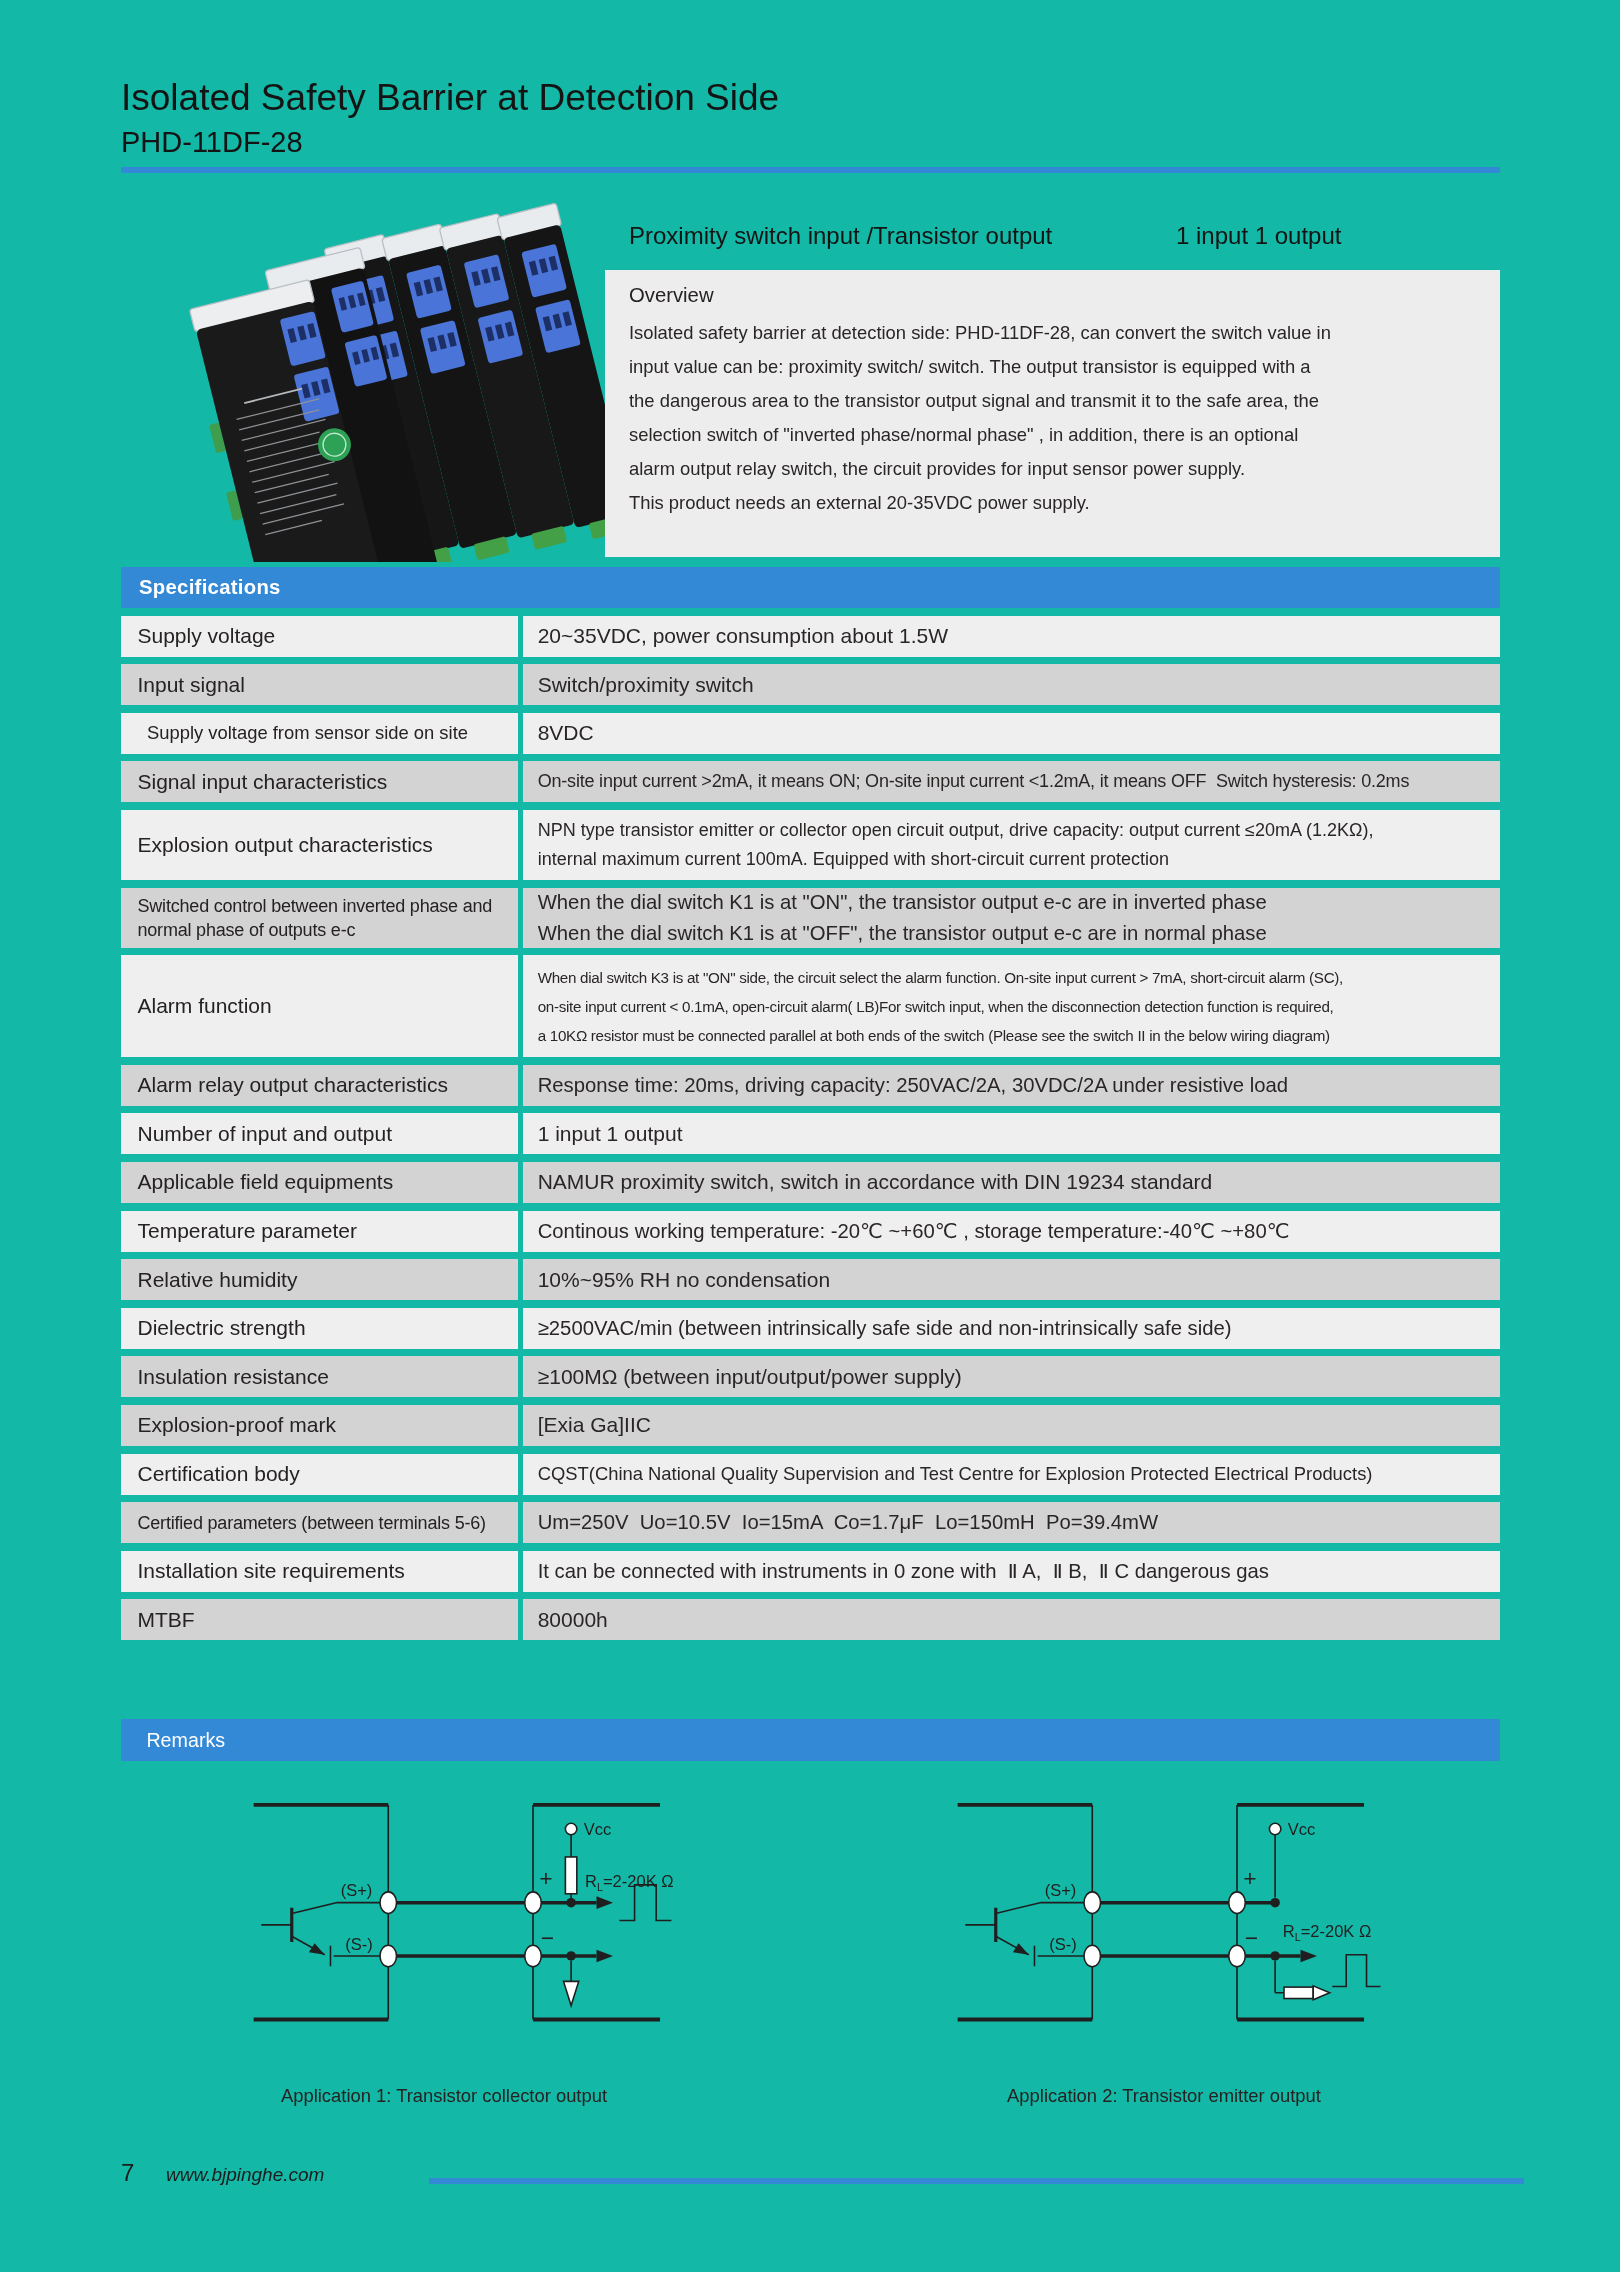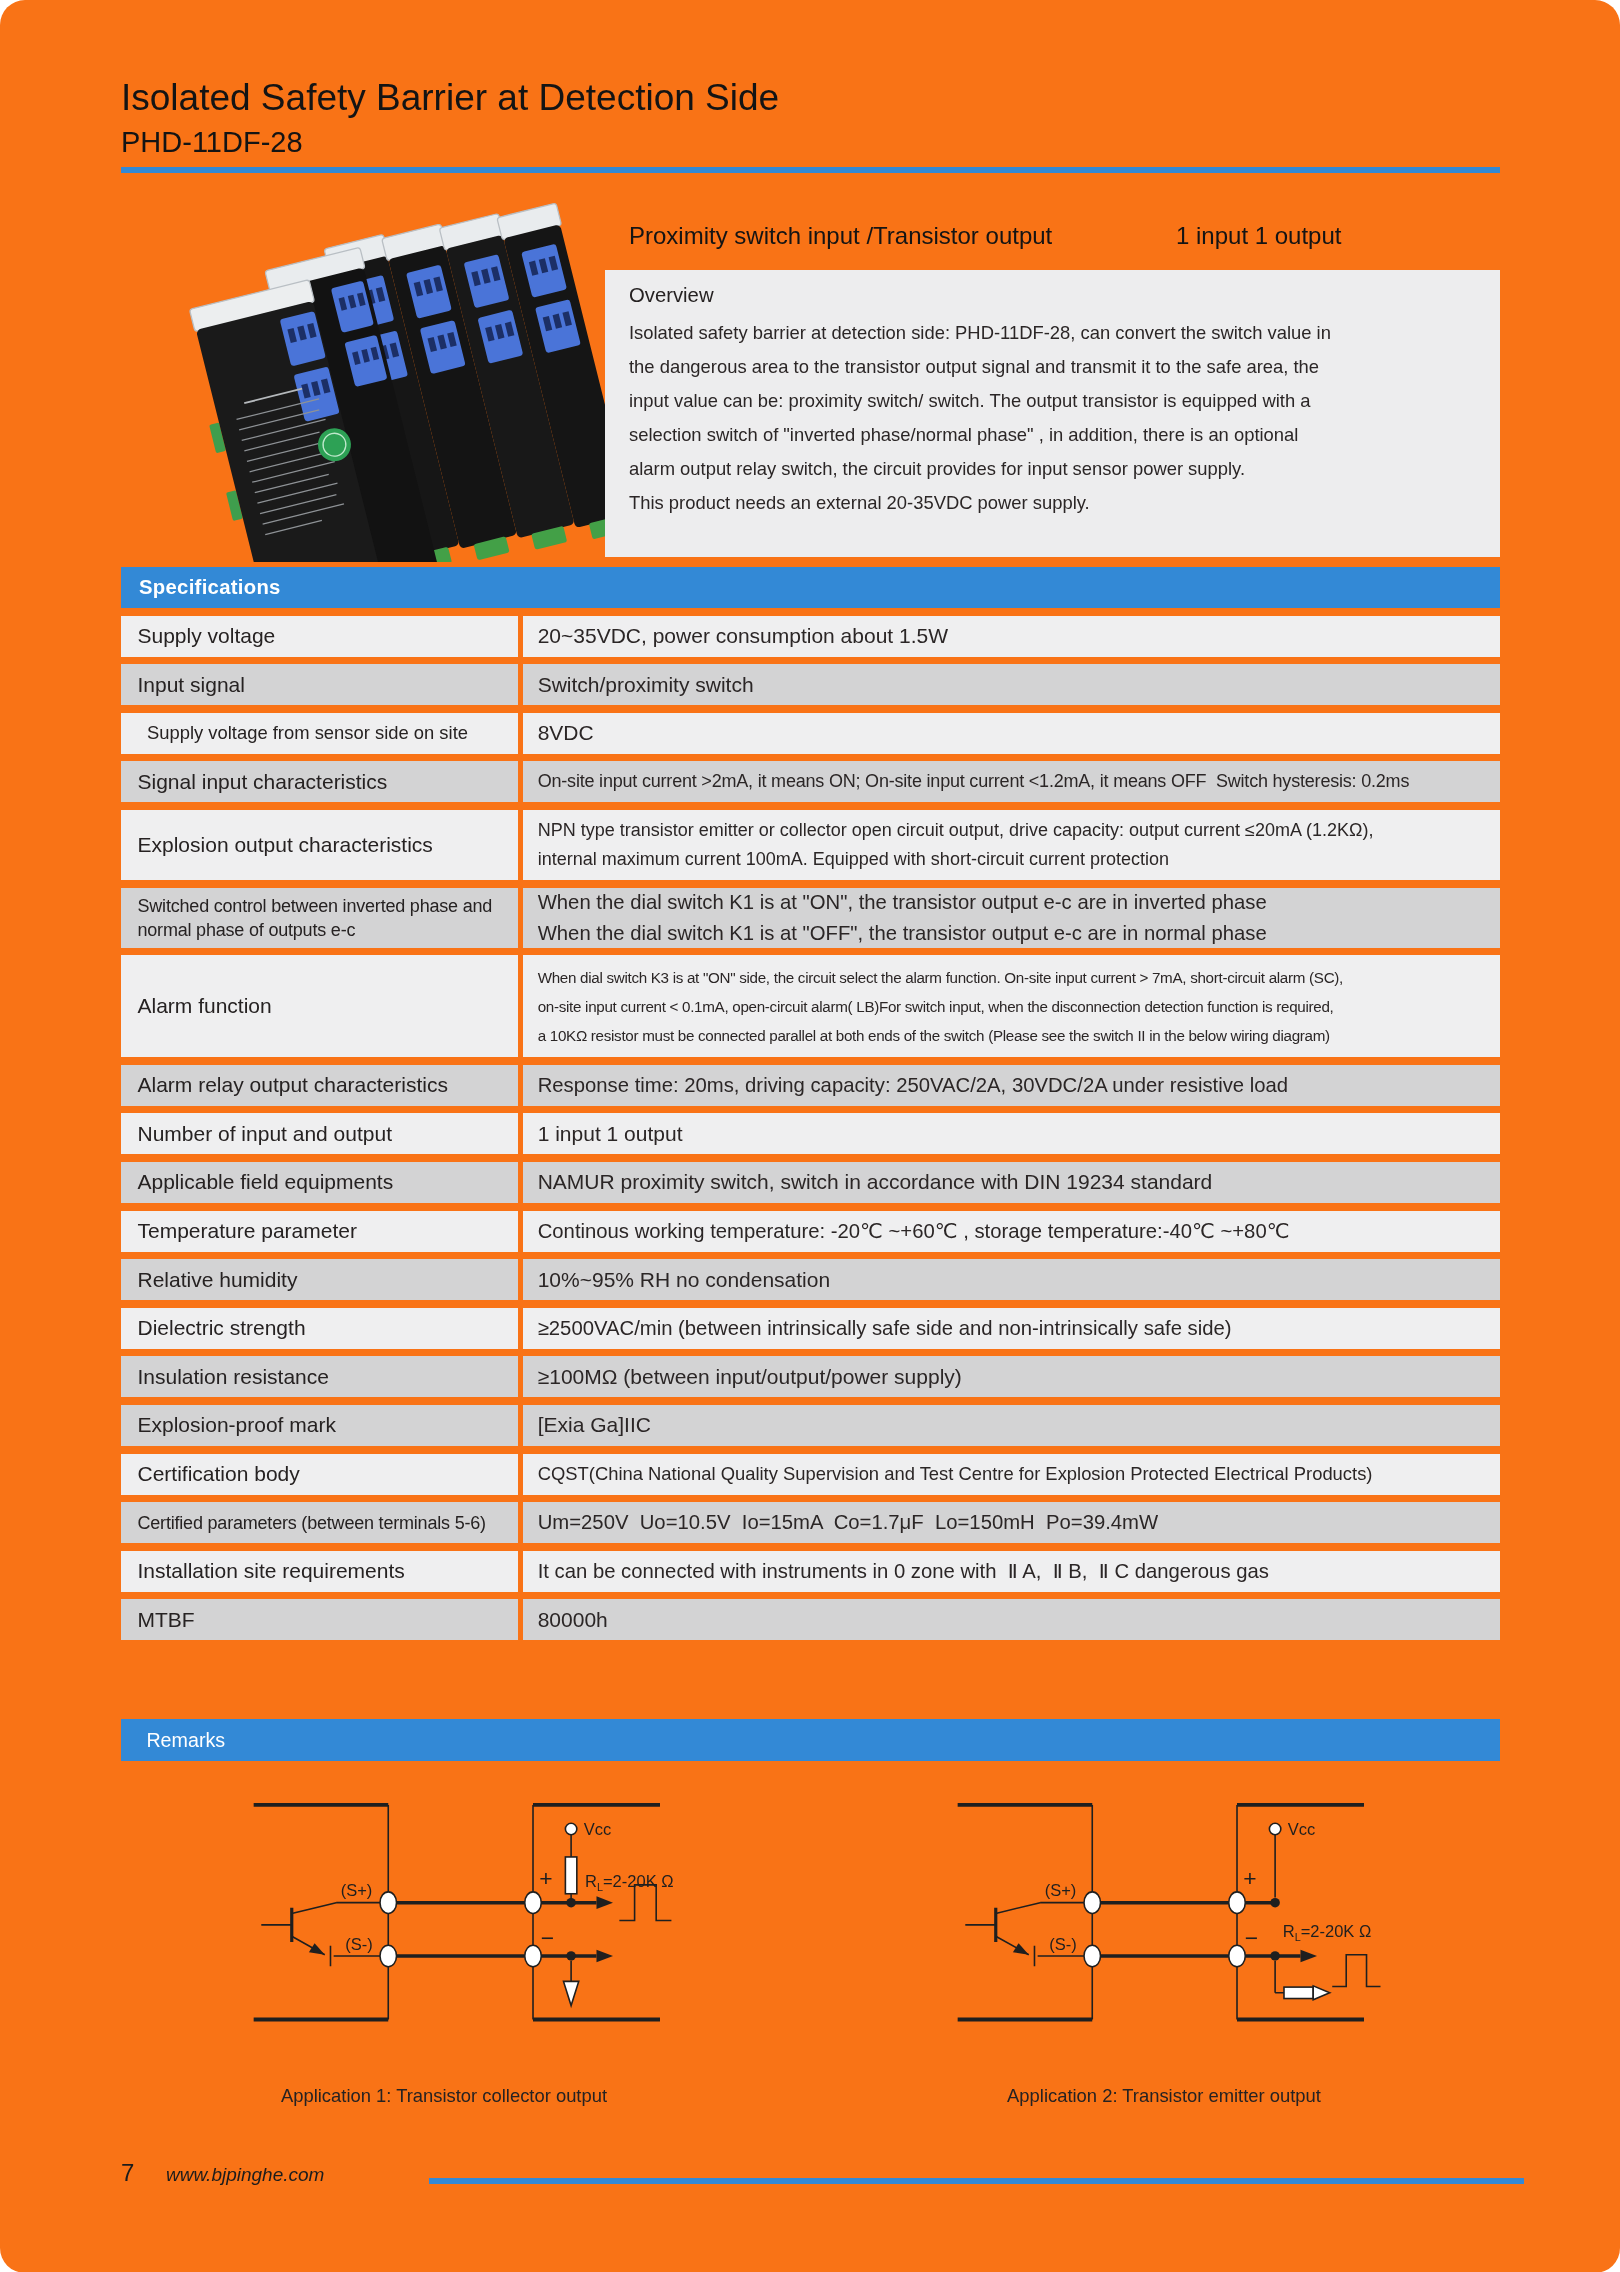--- a/index.html
+++ b/index.html
@@ -1,18 +1,18 @@
 <!DOCTYPE html>
 <html style="font-size:10.2px"><head>
 <meta charset="utf-8">
 <style>
   html,body{margin:0;padding:0;background:#ffffff;}
   #page{
-    position:relative;width:1620px;height:2273px;background:#f97316;
-    font-family:"Liberation Sans","DejaVu Sans",sans-serif;color:#2b2626;overflow:hidden;border-radius:25px;
+    position:relative;width:1620px;height:2273px;background:#14b8a6;
+    font-family:"Liberation Sans","DejaVu Sans",sans-serif;color:#2b2626;overflow:hidden;
   }
   .abs{position:absolute;}
   
   #title{left:121px;top:76px;font-size:37px;line-height:44px;color:#141414;letter-spacing:0;}
   #model{left:121px;top:124px;font-size:29px;line-height:36px;color:#141414;}
   #title-rule{left:121px;top:167px;width:1379px;height:5.7px;background:#3389d6;}
   
   #intro-heading{left:629px;top:222px;font-size:24px;color:#141414;}
   #intro-io{left:1176px;top:222px;font-size:24px;color:#141414;}
   #overview-box{left:605px;top:270px;width:895px;height:287px;background:#ededee;}
@@ -170,22 +170,22 @@
       </g>
     </g>
   </svg>
 
   <div class="abs" id="intro-heading">Proximity switch input /Transistor output</div>
   <div class="abs" id="intro-io">1 input 1 output</div>
   <div class="abs" id="overview-box"></div>
   <div class="abs" id="overview-title">Overview</div>
   <div class="abs" id="overview-body">
     <div>Isolated safety barrier at detection side: PHD-11DF-28, can convert the switch value in</div>
+    <div>input value can be: proximity switch/ switch. The output transistor is equipped with a</div>
     <div>the dangerous area to the transistor output signal and transmit it to the safe area, the</div>
-    <div>input value can be: proximity switch/ switch. The output transistor is equipped with a</div>
     <div>selection switch of "inverted phase/normal phase" , in addition, there is an optional</div>
     <div>alarm output relay switch, the circuit provides for input sensor power supply.</div>
     <div>This product needs an external 20-35VDC power supply.</div>
   </div>
 
   <div class="abs" id="spec-bar">
     <span class="t">Specifications</span>
   </div>
 
   <div class="abs" id="spec-table">

